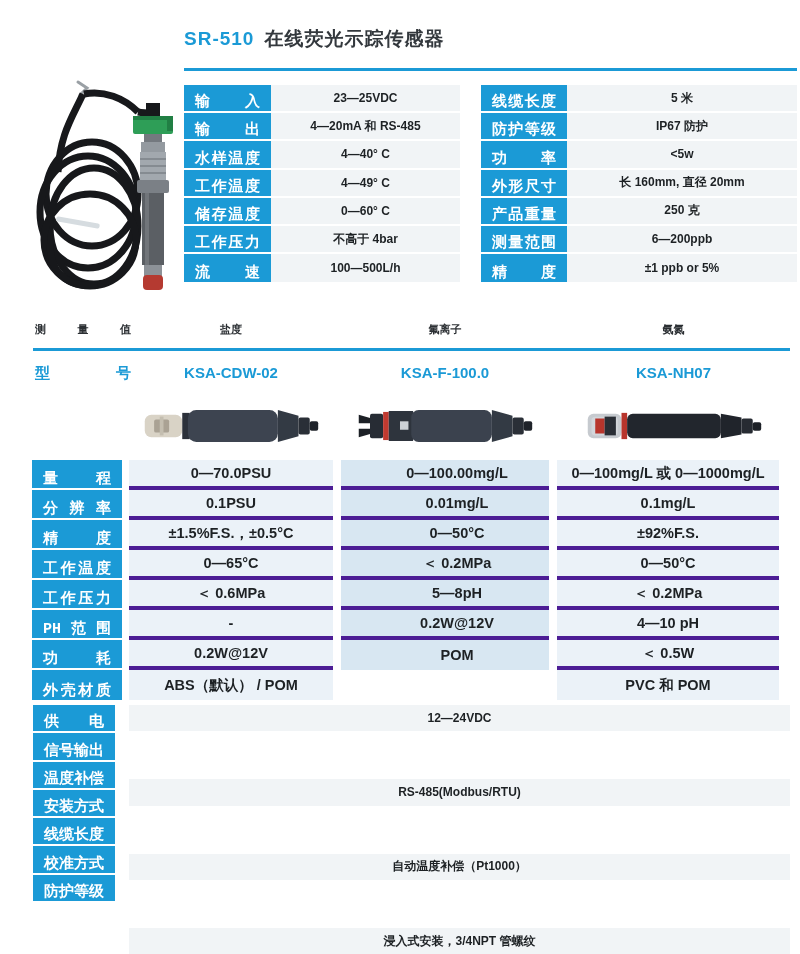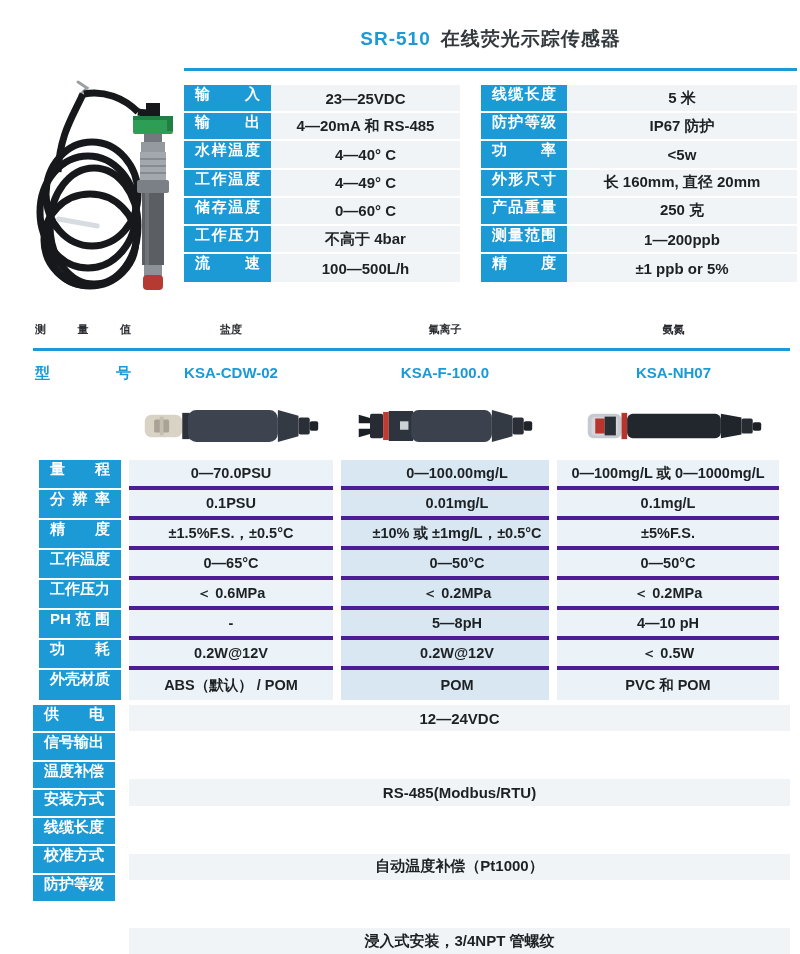--- a/index.html
+++ b/index.html
@@ -9,58 +9,58 @@
     --col_bg_mid:#d8e7f2;
     --text_dark:#1d2124;
     --title_text:#33383d;
   }
   *{box-sizing:border-box;margin:0;padding:0;}
   html,body{background:#fff;}
   body{font-family:"Liberation Sans","DejaVu Sans",sans-serif;}
   .page{position:relative;width:800px;height:954px;background:#ffffff;overflow:hidden;}
 
   
-  .title{position:absolute;left:184px;top:26px;width:613px;text-align:center;
+  .title{position:absolute;left:184px;top:26px;width:613px;
          font-size:19px;font-weight:bold;letter-spacing:1px;white-space:nowrap;}
   .title .model{color:var(--accent);margin-right:10px;}
   .title .tname{color:var(--title_text);}
   .title-line{position:absolute;left:184px;top:68px;width:613px;height:3px;background:var(--accent);}
 
   
   .photo{position:absolute;left:20px;top:76px;width:158px;height:218px;}
 
   
   .spec-grid{position:absolute;display:grid;grid-auto-rows:28.2px;}
   #top-left{left:184px;top:85px;width:276px;grid-template-columns:87px 189px;}
   #top-right{left:481px;top:85px;width:316px;grid-template-columns:86px 230px;}
   .blab{background:var(--accent);color:#fff;font-size:15px;font-weight:bold;
-        display:flex;align-items:flex-start;border-bottom:2px solid #fff;}
+        display:flex;align-items:flex-end;border-bottom:2px solid #fff;font-family:Liberation Mono, monospace;}
   .blab>span{display:block;width:100%;text-align:justify;text-align-last:justify;padding:0 11px;}
-  .bval{background:var(--value_bg);color:var(--text_dark);font-size:15px;font-weight:600;
+  .bval{background:var(--value_bg);color:var(--text_dark);font-size:12px;font-weight:600;
         display:flex;align-items:center;justify-content:center;border-bottom:2px solid #fff;
         white-space:nowrap;}
   #top-left>:nth-last-child(-n+2),#top-right>:nth-last-child(-n+2){border-bottom:none;}
 
   
   .hdr-label{position:absolute;left:35px;width:96px;font-weight:bold;
              text-align:justify;text-align-last:justify;}
   .hdr-cell{position:absolute;text-align:center;font-weight:bold;white-space:nowrap;}
   .measure{top:311px;height:36px;line-height:36px;font-size:11px;color:#2b2f33;}
   .modelr{top:355px;height:36px;line-height:36px;font-size:15px;color:var(--accent);}
   .cpos1{left:129px;width:204px;}
   .cpos2{left:341px;width:208px;}
   .cpos3{left:557px;width:233px;}
   .blue-divider{position:absolute;left:33px;top:348px;width:757px;height:3px;background:var(--accent);}
 
   
   .thumb{position:absolute;top:396px;height:60px;display:flex;align-items:center;justify-content:center;}
 
   
   .mcol{position:absolute;top:460px;display:grid;grid-auto-rows:30px;}
-  #m-label{left:39px;width:82px;}
+  #m-label{left:32px;width:90px;}
   #m-c1{left:129px;width:204px;}
   #m-c2{left:341px;width:208px;}
   #m-c3{left:557px;width:222px;}
   .mval{background:var(--col_bg);color:var(--text_dark);font-size:14.5px;font-weight:600;
         display:flex;align-items:center;justify-content:center;border-bottom:4px solid #4c1d95;
         white-space:nowrap;}
   .mid{background:var(--col_bg_mid);padding-left:24px;}
   .mcol>:last-child{border-bottom:none;}
 
   
@@ -158,21 +158,21 @@
         <span>外形尺寸</span>
       </div>
     <div class="bval">长 160mm, 直径 20mm</div>
     <div class="blab">
         <span>产品重量</span>
       </div>
     <div class="bval">250 克</div>
     <div class="blab">
         <span>测量范围</span>
       </div>
-    <div class="bval">1—200ppb</div>
+    <div class="bval">6—200ppb</div>
     <div class="blab">
         <span>精度</span>
       </div>
     <div class="bval">±1 ppb or 5%</div>
   </div>
 
   <div class="hdr-label measure">测量值</div>
   <div class="hdr-cell measure cpos1">盐度</div>
   <div class="hdr-cell measure cpos2">氟离子</div>
   <div class="hdr-cell measure cpos3">氨氮</div>
@@ -256,31 +256,30 @@
     <div class="mval">±1.5%F.S.，±0.5°C</div>
     <div class="mval">0—65°C</div>
     <div class="mval">＜ 0.6MPa</div>
     <div class="mval">-</div>
     <div class="mval">0.2W@12V</div>
     <div class="mval">ABS（默认） / POM</div>
   </div>
   <div class="mcol" id="m-c2">
     <div class="mval mid">0—100.00mg/L</div>
     <div class="mval mid">0.01mg/L</div>
-    <div class="mval mid">±10% 或 ±1mg/L，±0.5°C</div>
     <div class="mval mid">0—50°C</div>
     <div class="mval mid">＜ 0.2MPa</div>
     <div class="mval mid">5—8pH</div>
     <div class="mval mid">0.2W@12V</div>
     <div class="mval mid">POM</div>
   </div>
   <div class="mcol" id="m-c3">
     <div class="mval">0—100mg/L 或 0—1000mg/L</div>
     <div class="mval">0.1mg/L</div>
-    <div class="mval">±5%F.S.</div>
+    <div class="mval">±92%F.S.</div>
     <div class="mval">0—50°C</div>
     <div class="mval">＜ 0.2MPa</div>
     <div class="mval">4—10 pH</div>
     <div class="mval">＜ 0.5W</div>
     <div class="mval">PVC 和 POM</div>
   </div>
 
   <div class="bcol" id="b-label">
     <div class="blab">
         <span>供电</span>

